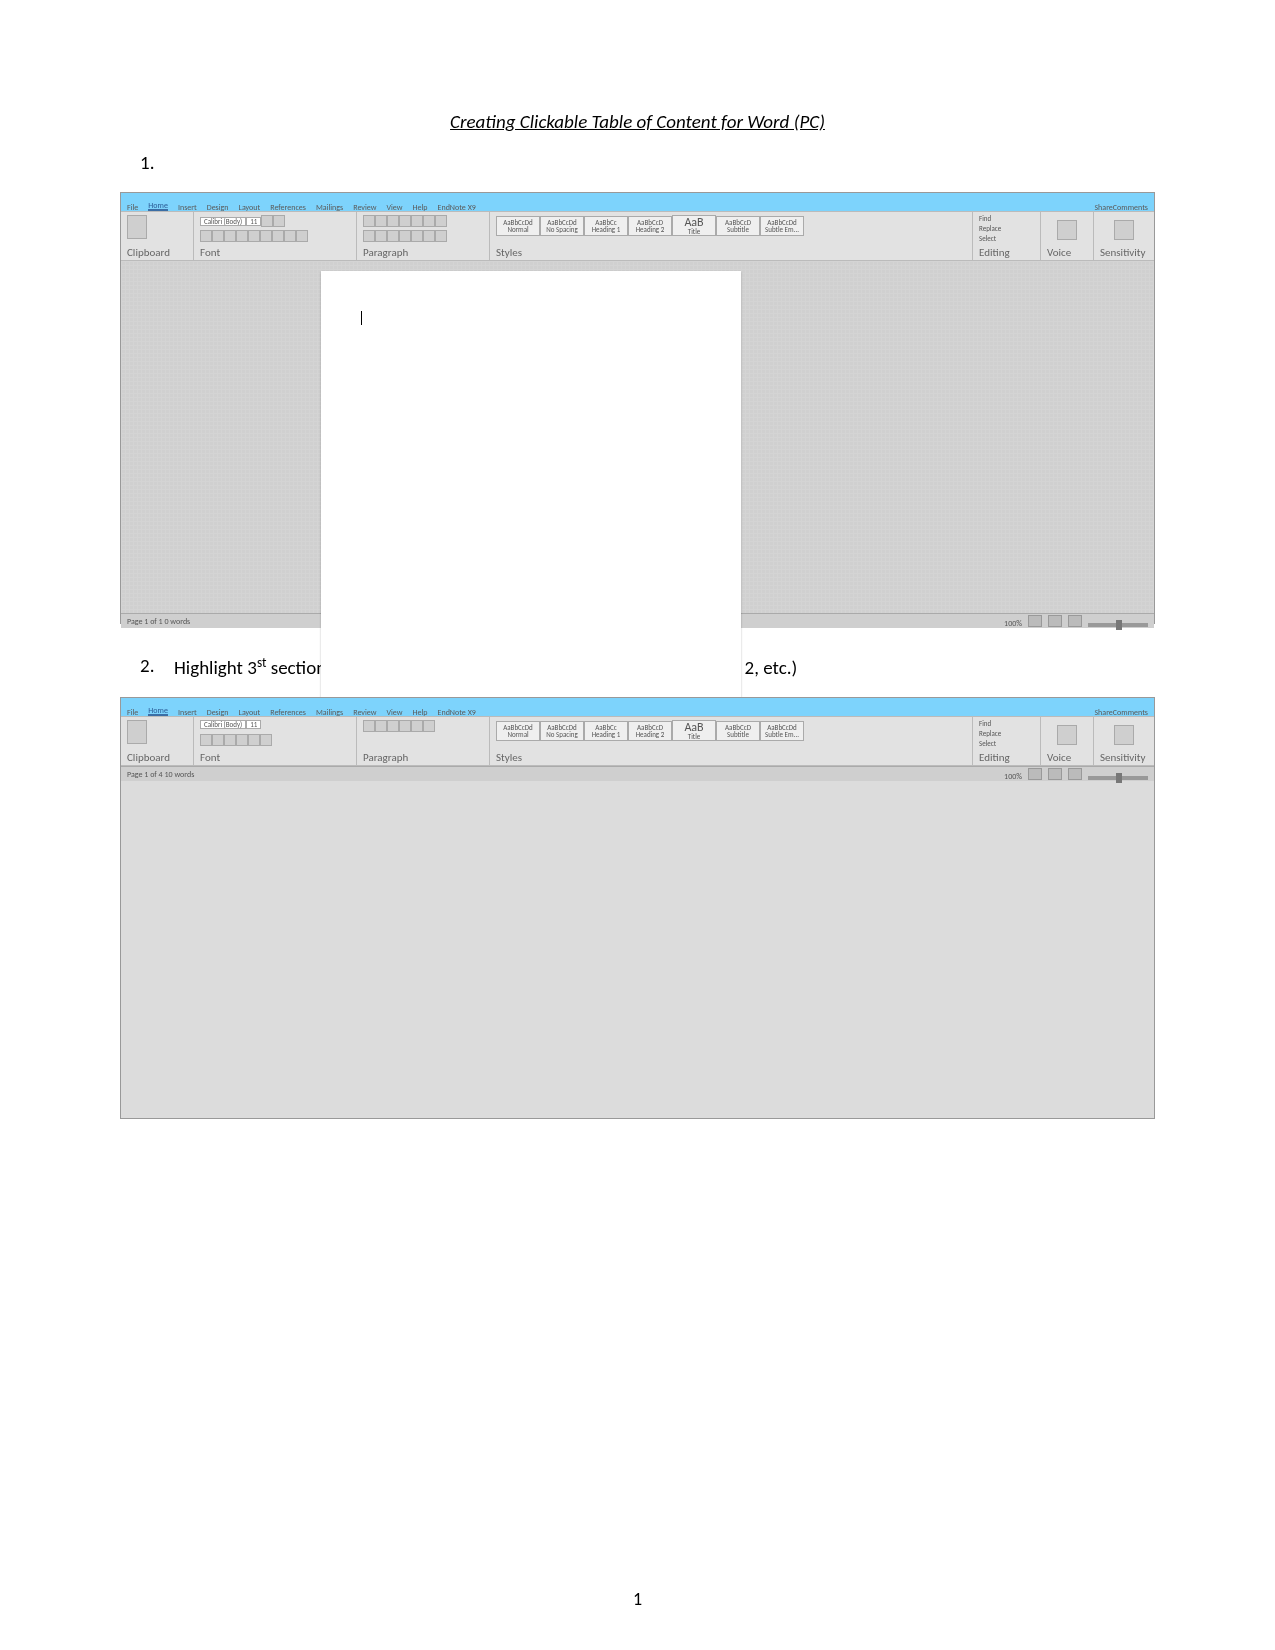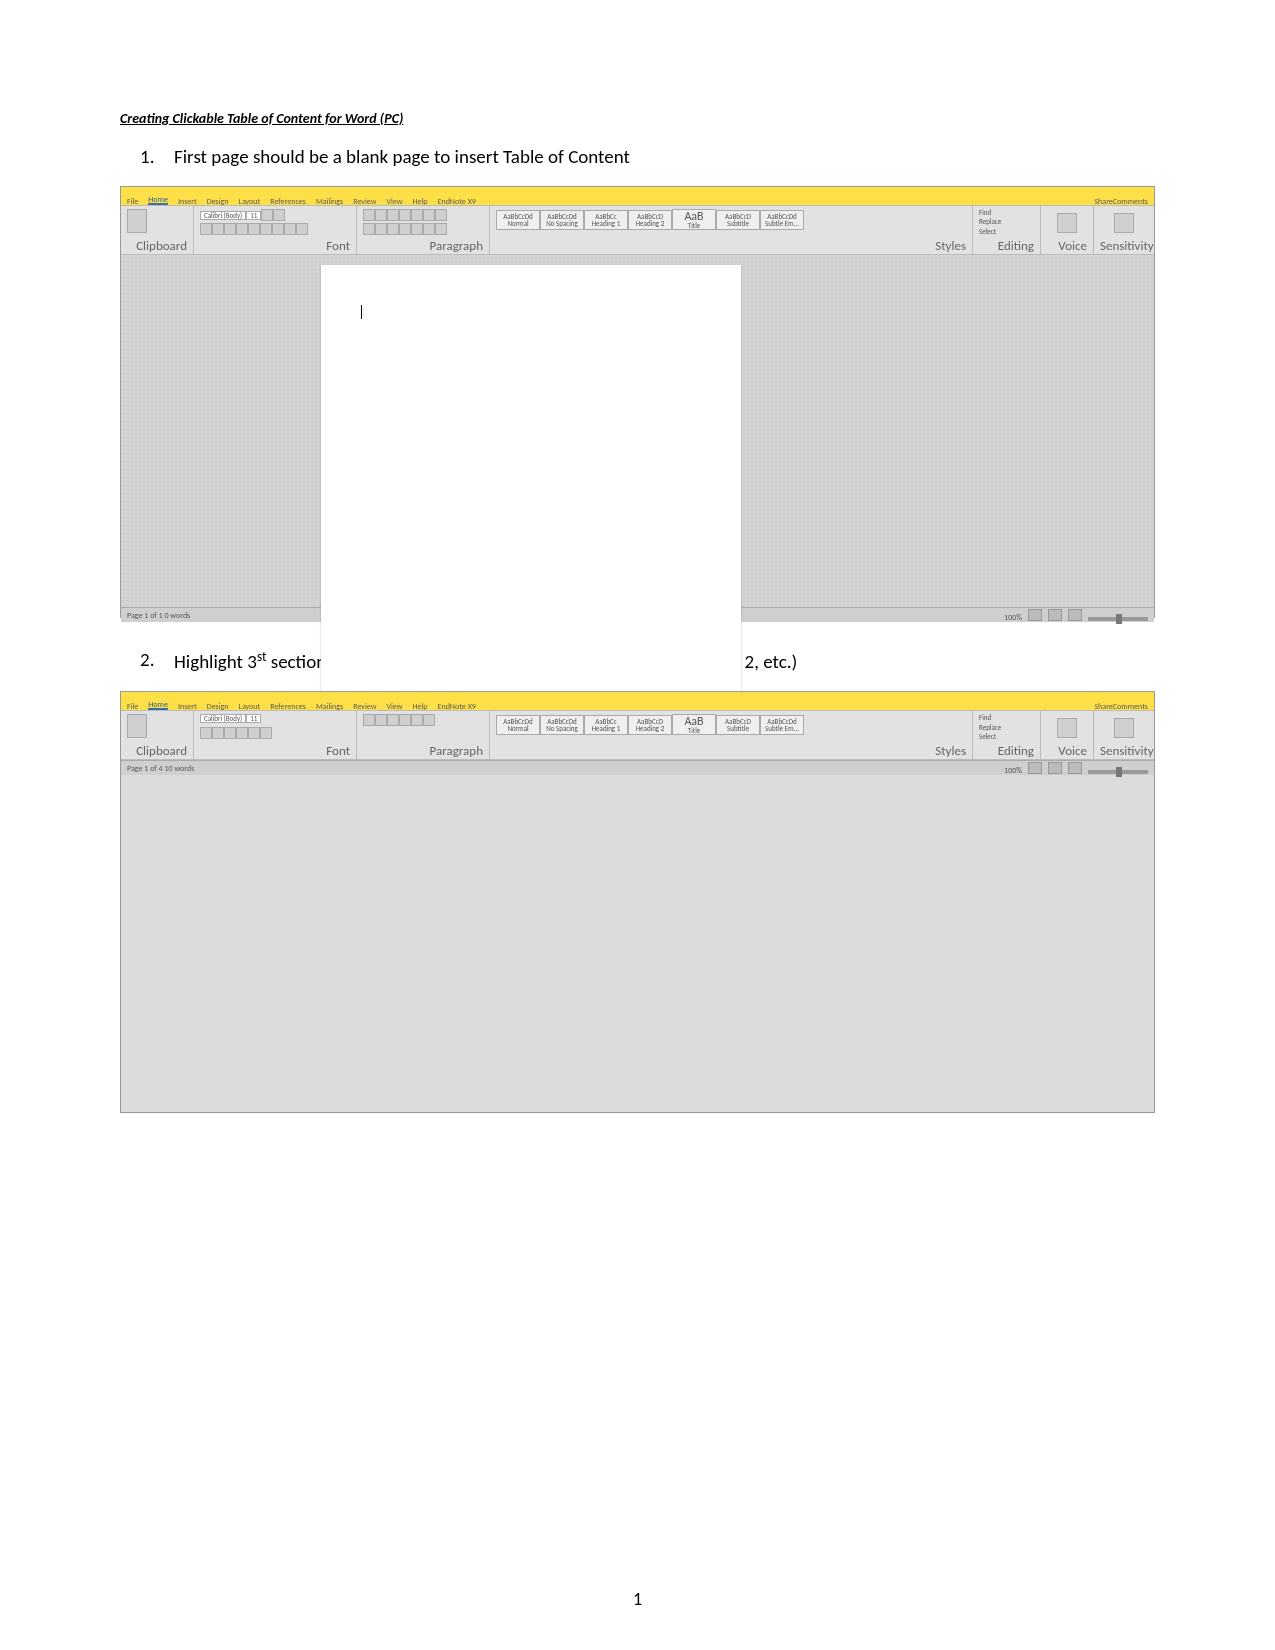--- a/index.html
+++ b/index.html
@@ -18,25 +18,26 @@
     position: relative;
   }
   .main-title {
     text-align: center;
     font-size: 28px;
     font-weight: 700;
     text-decoration: underline;
     margin-bottom: 70px;
   }
   .subheading {
-    font-size: 14px;
-    font-weight: 700;
+    font-size: 19px;
+    font-weight: 400;
     font-style: italic;
     text-decoration: underline;
     margin-bottom: 18px;
+    text-align: center;
   }
   .step {
     display: flex;
     font-size: 19px;
     margin: 4px 0 18px 20px;
   }
   .step .num {
     width: 34px;
     flex: 0 0 34px;
   }
@@ -52,21 +53,21 @@
     font-size: 8px;
     line-height: 1;
     color: #555;
   }
   .ww-tabs {
     display: flex;
     align-items: flex-end;
     padding: 2px 6px 0 6px;
     height: 16px;
     gap: 10px;
-    background: #fde047;
+    background: #7dd3fc;
     font-size: 8px;
   }
   .ww-tabs span {
     color: #5a5a5a;
   }
   .ww-tabs .active {
     border-bottom: 2px solid #3b6ea5;
     color: #2a5a95;
   }
   .ww-tabs .right {
@@ -81,22 +82,22 @@
     align-items: stretch;
   }
   .rib-group {
     border-right: 1px solid #bbb;
     padding: 3px 6px 2px 6px;
     display: flex;
     flex-direction: column;
     justify-content: space-between;
   }
   .rib-group .label {
-    text-align: right;
-    font-size: 13px;
+    text-align: left;
+    font-size: 11px;
     color: #666;
     margin-top: 2px;
   }
   .rib-row {
     display: flex;
     align-items: center;
     flex-wrap: wrap;
   }
   .mini-btn {
     width: 10px; height: 10px;
@@ -195,21 +196,20 @@
 </head>
 <body>
 
 <div class="page">
 
 
   <div class="subheading">Creating Clickable Table of Content for Word (PC)</div>
 
   <div class="step">
     <div class="num">1.</div>
-    <div class="txt">First page should be a blank page to insert Table of Content</div>
   </div>
 
   <div class="word-window" style="height:430px;">
     <div class="ww-tabs">
       <span>File</span>
       <span class="active">Home</span>
       <span>Insert</span>
       <span>Design</span>
       <span>Layout</span>
       <span>References</span>

